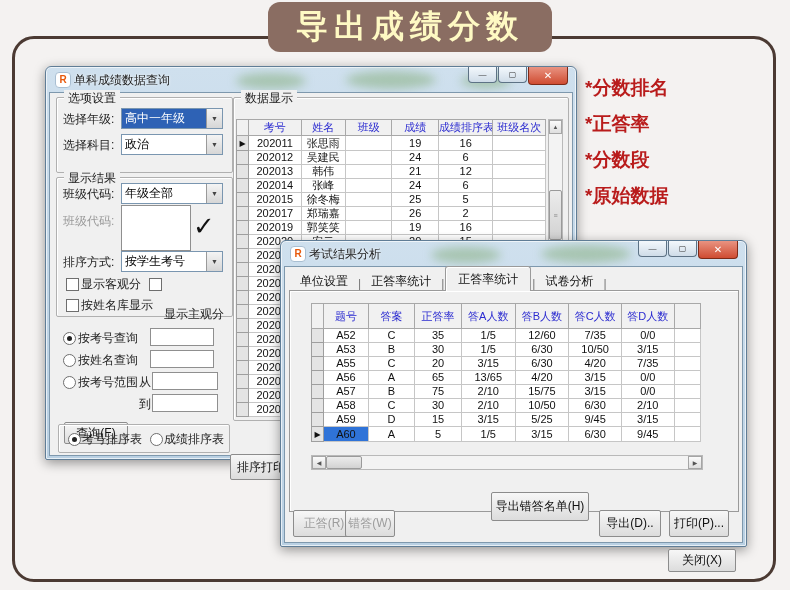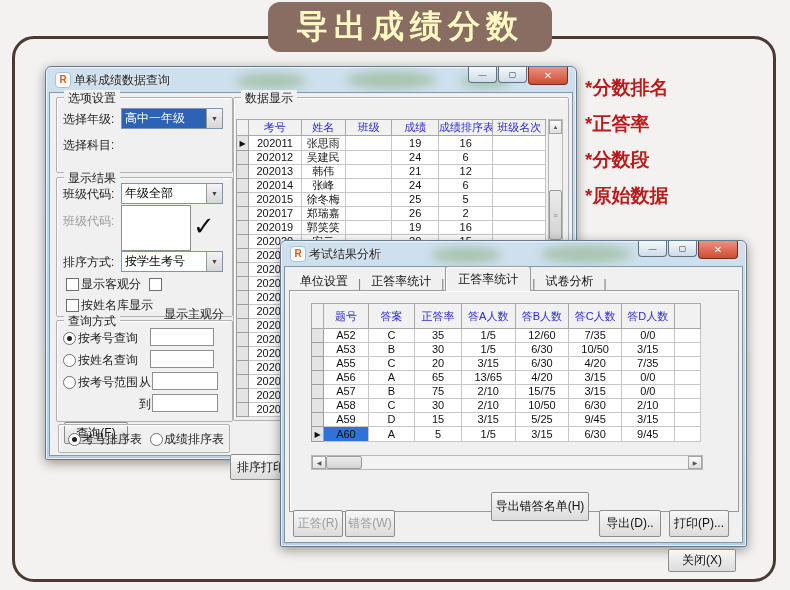--- a/index.html
+++ b/index.html
@@ -110,20 +110,24 @@
 
   <div class="group" style="left:10px;top:30px;width:175px;height:74px;">
     <span class="legend">选项设置</span>
   </div>
   <div class="lbl" style="left:17px;top:44px;">选择年级:</div>
   <div class="combo" style="left:75px;top:41px;width:100px;">
     <span class="txt hl">高中一年级</span>
     <span class="btn">▼</span>
   </div>
   <div class="lbl" style="left:17px;top:70px;">选择科目:</div>
+  <div class="combo" style="left:75px;top:67px;width:100px;">
+    <span class="txt">政治</span>
+    <span class="btn">▼</span>
+  </div>
 
   <div class="group" style="left:10px;top:110px;width:175px;height:138px;">
     <span class="legend">显示结果</span>
   </div>
   <div class="lbl" style="left:17px;top:119px;">班级代码:</div>
   <div class="combo" style="left:75px;top:116px;width:100px;">
     <span class="txt">年级全部</span>
     <span class="btn">▼</span>
   </div>
   <div class="lbl dis" style="left:17px;top:146px;">班级代码:</div>
@@ -134,23 +138,20 @@
     <span class="txt">按学生考号</span>
     <span class="btn">▼</span>
   </div>
   <div class="chk" style="left:20px;top:211px;"></div>
   <div class="lbl" style="left:35px;top:209px;">显示客观分</div>
   <div class="chk" style="left:103px;top:211px;"></div>
   <div class="lbl" style="left:118px;top:209px;margin-top:30px;">显示主观分</div>
   <div class="chk" style="left:20px;top:232px;"></div>
   <div class="lbl" style="left:35px;top:230px;">按姓名库显示</div>
 
-  <div class="group" style="left:10px;top:253px;width:175px;height:100px;">
-    <span class="legend">查询方式</span>
-  </div>
   <div class="rad on" style="left:17px;top:265px;"></div>
   <div class="lbl" style="left:32px;top:263px;">按考号查询</div>
   <div class="tbox" style="left:104px;top:261px;width:62px;height:16px;"></div>
   <div class="rad" style="left:17px;top:287px;"></div>
   <div class="lbl" style="left:32px;top:285px;">按姓名查询</div>
   <div class="tbox" style="left:104px;top:283px;width:62px;height:16px;"></div>
   <div class="rad" style="left:17px;top:309px;"></div>
   <div class="lbl" style="left:32px;top:307px;">按考号范围</div>
   <div class="lbl" style="left:93px;top:307px;">从</div>
   <div class="tbox" style="left:106px;top:305px;width:64px;height:16px;"></div>
@@ -520,19 +521,19 @@
           <td></td>
         </tr>
       </tbody>
     </table>
   <div class="hscroll" style="left:30px;top:214px;width:390px;">
     <div class="sarrow" style="left:0;top:0;width:12px;height:11px;">◀</div>
     <div class="sthumb" style="left:14px;top:0;width:34px;height:11px;"></div>
     <div class="sarrow" style="right:0;top:0;width:12px;height:11px;">▶</div>
   </div>
 
-  <div class="pbtn dis" style="left:12px;top:240px;width:48px;height:25px;">正答(R)</div>
+  <div class="pbtn dis" style="left:12px;top:240px;width:48px;height:25px;padding-left:6px;">正答(R)</div>
   <div class="pbtn dis" style="left:64px;top:240px;width:48px;height:25px;">错答(W)</div>
   <div class="pbtn" style="left:210px;top:222px;width:96px;height:27px;">导出错答名单(H)</div>
   <div class="pbtn" style="left:318px;top:240px;width:60px;height:25px;">导出(D)..</div>
   <div class="pbtn" style="left:388px;top:240px;width:58px;height:25px;">打印(P)...</div>
   <div class="pbtn" style="left:387px;top:279px;width:66px;height:21px;">关闭(X)</div>
 </div>
 
 </body></html>

